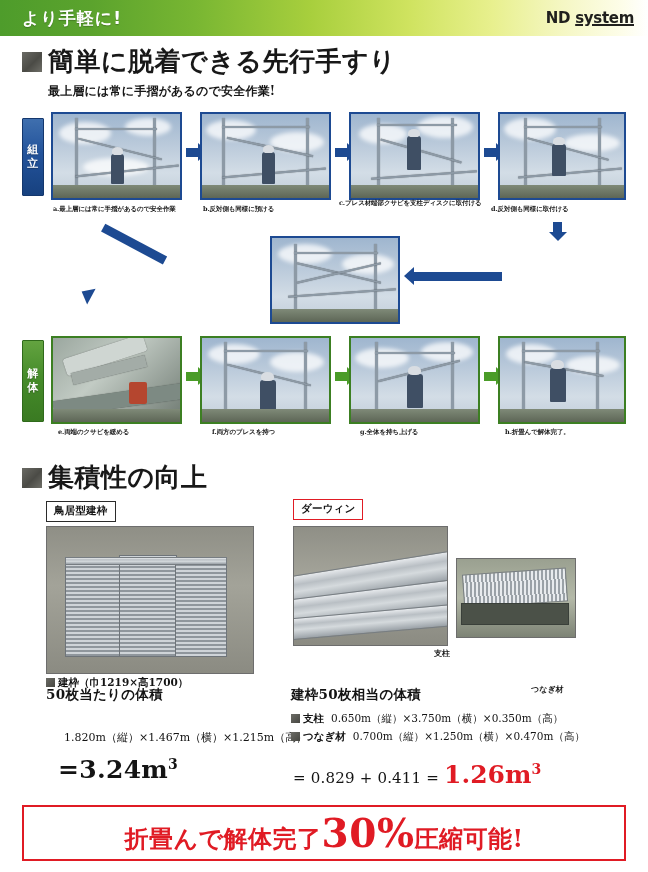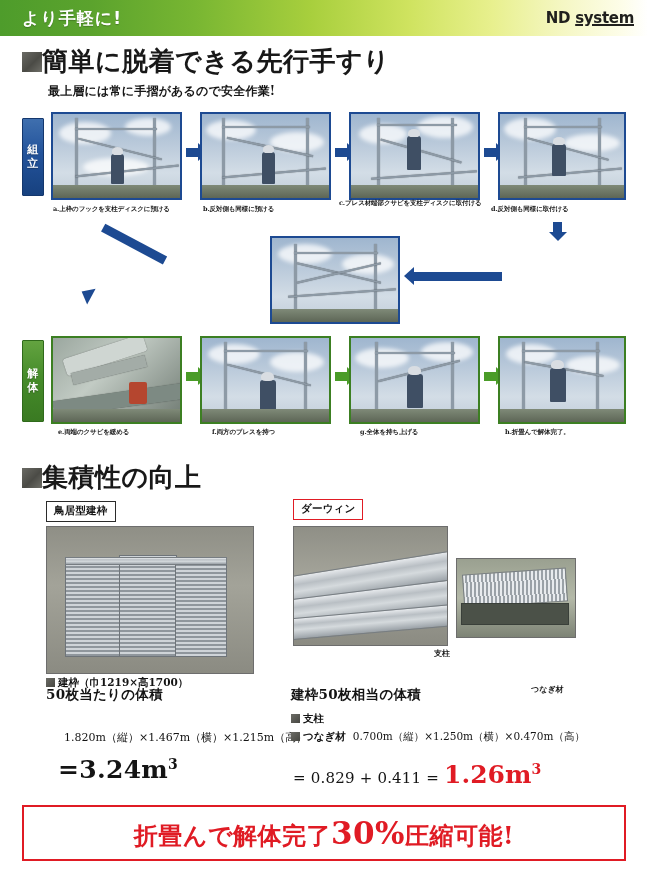--- a/index.html
+++ b/index.html
@@ -44,20 +44,21 @@
     color: #20201e;
     letter-spacing: -0.3px;
   }
   .brand-logo .u { text-decoration: underline; text-decoration-thickness: 2px; }
 
   
   .section-head {
     position: absolute;
     display: flex;
     align-items: center;
+    gap: 6px;
   }
   .sq-bullet {
     width: 20px; height: 20px;
     background: linear-gradient(135deg,#6a6a64 0%, #4b4b46 55%, #6f6f68 100%);
     display: inline-block;
     flex: none;
   }
   .section-head .txt {
     font-size: 26px;
     font-weight: bold;
@@ -288,21 +289,21 @@
     align-items: center;
     justify-content: center;
   }
   .banner-text {
     font-size: 24px;
     font-weight: bold;
     color: #e01b24;
     letter-spacing: 0.5px;
     white-space: nowrap;
   }
-  .banner-text .pct { font-size: 31px; margin-top: 11px; }
+  .banner-text .pct { font-size: 39px; margin-top: 11px; }
 </style>
 </head>
 <body>
 
 <div class="header-bar"></div>
 <div class="header-title">より手軽に!</div>
 <div class="brand-logo"><span>ND </span><span class="u">system</span></div>
 
 <div class="section-head" id="sec1">
   <span class="sq-bullet"></span>
@@ -321,21 +322,21 @@
   <div class="cloud" style="left:30px;top:44px;width:66px;height:18px;"></div>
   <div class="pole" style="left:22px;top:4px;width:3px;height:82px;"></div>
   <div class="pole" style="left:100px;top:4px;width:3px;height:82px;"></div>
   <div class="pole" style="left:22px;top:14px;width:82px;height:2px;"></div>
   <div class="pole" style="left:22px;top:56px;width:104px;height:2px;transform:rotate(-6deg);"></div>
   <div class="pole" style="left:24px;top:34px;width:86px;height:2px;transform:rotate(14deg);"></div>
   <div class="worker" style="left:58px;top:40px;width:13px;height:30px;"></div>
   <div class="helmet" style="left:59px;top:33px;width:11px;height:8px;"></div>
   <div class="ground"></div>
 </div>
-<div class="caption" style="left:53px; top:205px;">a.上枠のフックを支柱ディスクに預ける</div>
+<div class="caption" style="left:53px; top:205px;">a.最上層には常に手摺があるので安全作業</div>
 
 <div style="position:absolute;left:186px;top:148px;">
   <div class="arrow-body" style="left:0;top:0;width:12px;background:#1d4a92;"></div>
   <div class="arrow-head-r" style="left:12px;top:-5px;border-left:10px solid #1d4a92;"></div>
 </div>
 
 <div class="photo" style="left:200px; top:112px; width:131px; height:88px;">
   <div class="cloud" style="left:4px;top:6px;width:50px;height:20px;"></div>
   <div class="cloud" style="left:68px;top:18px;width:54px;height:20px;"></div>
   <div class="pole" style="left:20px;top:4px;width:3px;height:82px;"></div>
@@ -526,20 +527,21 @@
 </div>
 <div class="spec-cont" style="left:64px; top:730px;">1.820m（縦）×1.467m（横）×1.215m（高）</div>
 <div class="result" style="left:58px; top:755px;">
   <span>=3.24m</span><sup>3</sup>
 </div>
 
 <div class="spec-title" style="left:291px; top:686px;">建枠50枚相当の体積</div>
 <div class="spec-row" style="left:291px; top:712px;">
   <span class="mk"></span>
   <b>支柱</b>
+  <span style="margin-left:4px;">0.650m（縦）×3.750m（横）×0.350m（高）</span>
 </div>
 <div class="spec-row" style="left:291px; top:730px;">
   <span class="mk"></span>
   <b>つなぎ材</b>
   <span style="margin-left:4px;">0.700m（縦）×1.250m（横）×0.470m（高）</span>
 </div>
 <div class="result-calc" style="left:293px; top:760px;">
   <span>= 0.829 + 0.411 = </span><span class="big"><span>1.26m</span><sup>3</sup></span>
 </div>
 

